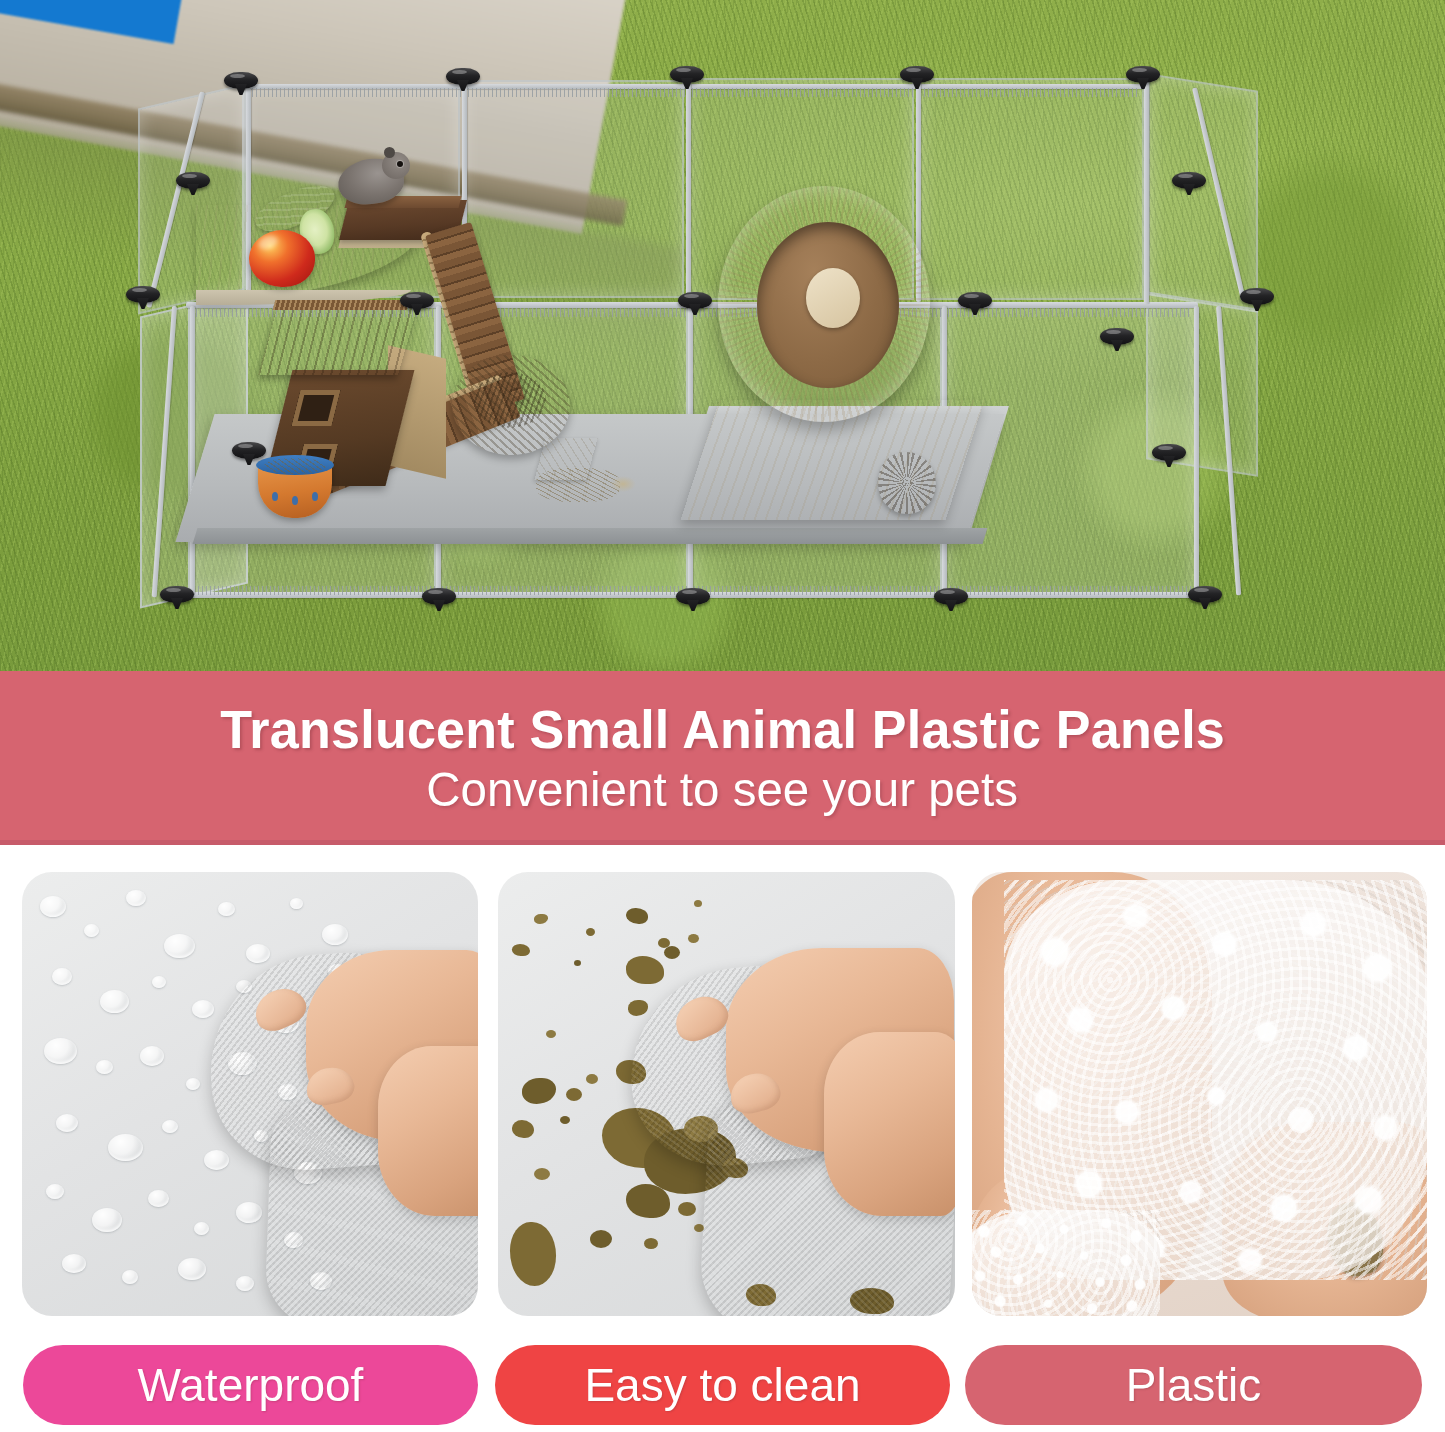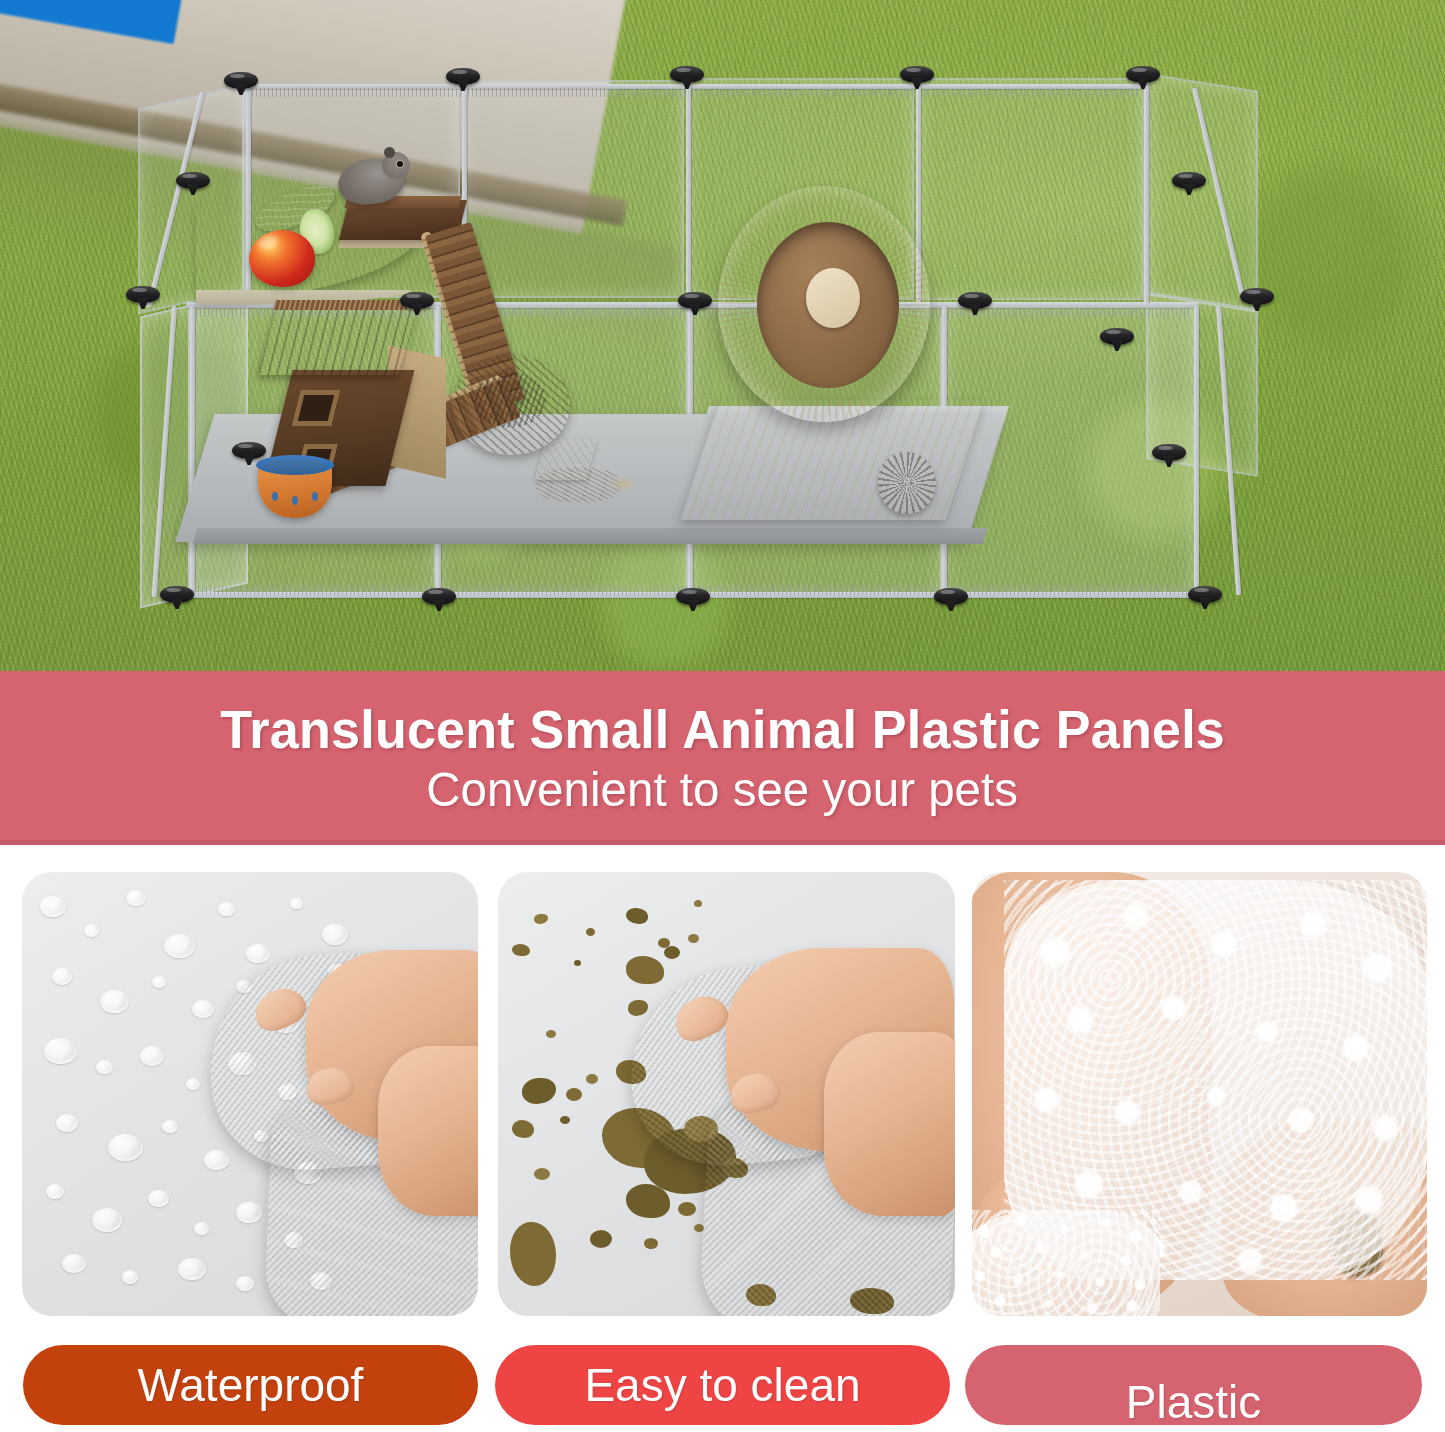--- a/index.html
+++ b/index.html
@@ -625,21 +625,21 @@
   <div class="pellets" style="left:32px; top:8px; width:424px; height:400px;
        border-radius:28% 34% 30% 26%/24% 30% 34% 28%;">
     <div class="pellet-grain"></div>
   </div>
   <div class="pellets" style="left:-12px; top:338px; width:200px; height:120px;
        border-radius:40% 36% 30% 34%;">
     <div class="pellet-grain"></div>
   </div>
 </div>
 
-<div class="pill" id="pill0" style="background: #c2410c;">
+<div class="pill" id="pill0" style="background: #ec4899;">
   <span class="pill-label" style="color: rgb(255, 255, 255);">Waterproof</span>
 </div>
 <div class="pill" id="pill1" style="background: #ef4444;">
   <span class="pill-label" style="color: rgb(255, 255, 255);">Easy to clean</span>
 </div>
-<div class="pill" id="pill2" style="background: rgb(214, 100, 112); align-items: flex-end;">
+<div class="pill" id="pill2" style="background: rgb(214, 100, 112);">
   <span class="pill-label" style="color: rgb(255, 255, 255);">Plastic</span>
 </div>
 
 </body></html>

